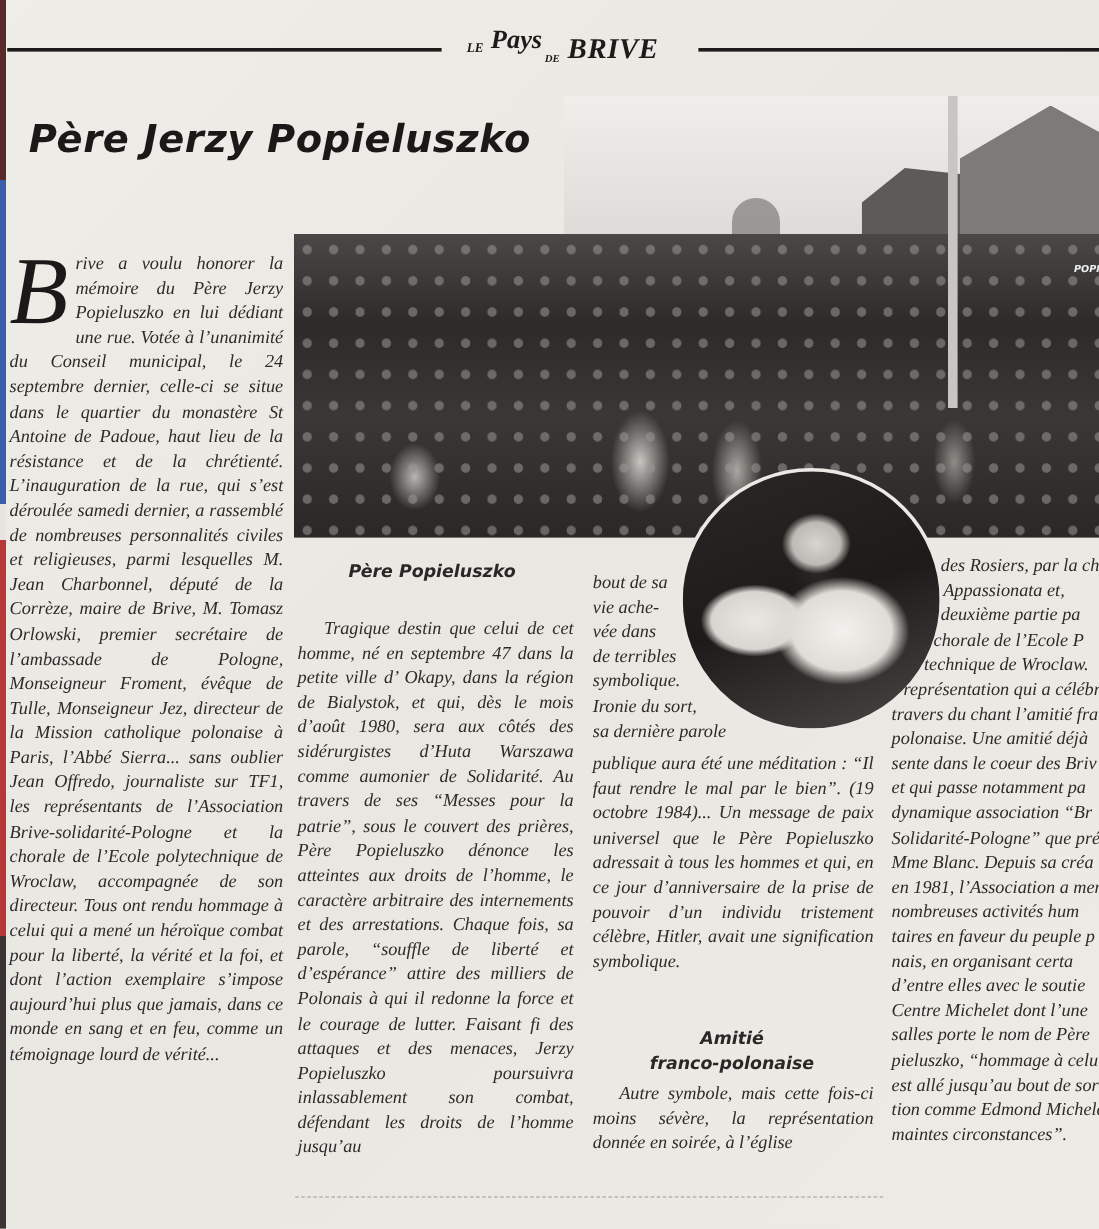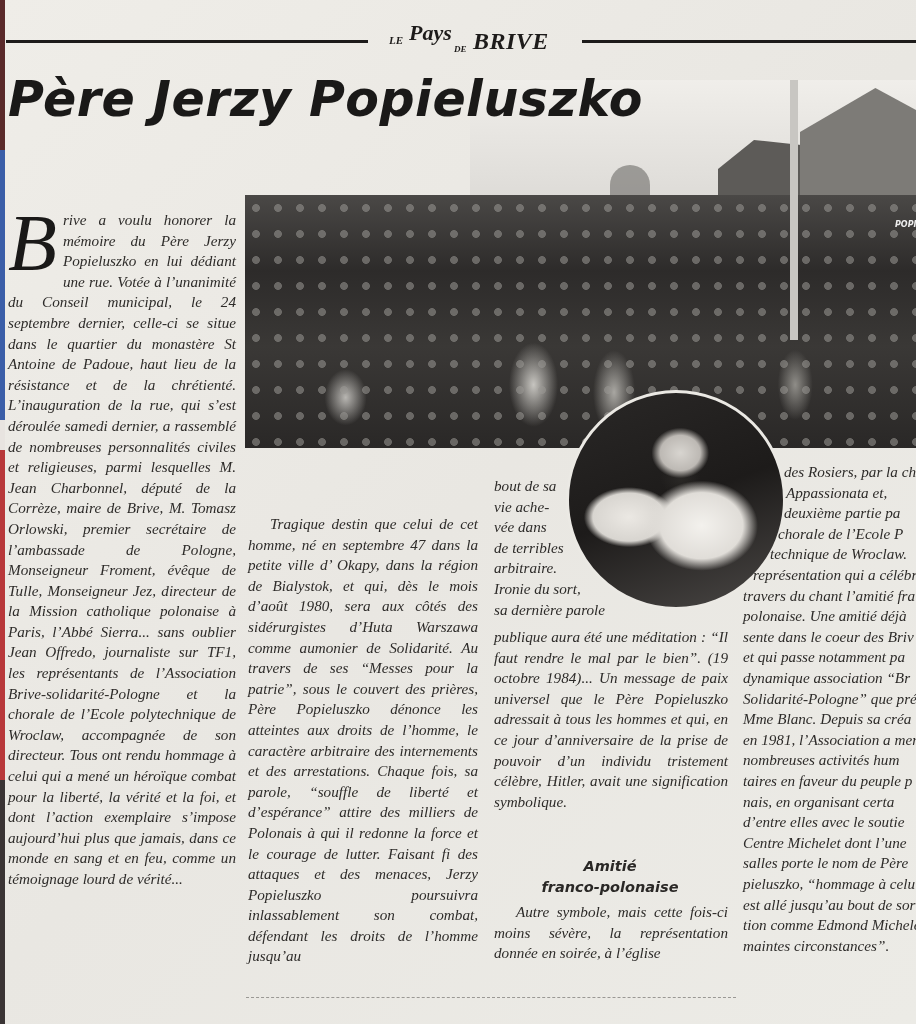--- a/index.html
+++ b/index.html
@@ -24,23 +24,23 @@
   .masthead-rule.left { left: 6px; width: 362px; }
   .masthead-rule.right { left: 582px; width: 334px; }
   .masthead { position: absolute; left: 385px; top: 20px; width: 190px; height: 40px;
     font-family: "Liberation Serif", serif; font-weight: bold; color: #1d1b1a; }
   .masthead .le { position: absolute; left: 4px; top: 14px; font-size: 11px; }
   .masthead .pays { position: absolute; left: 24px; top: 0px; font-size: 22px; }
   .masthead .de { position: absolute; left: 69px; top: 24px; font-size: 9px; }
   .masthead .brive { position: absolute; left: 88px; top: 8px; font-size: 24px; letter-spacing: 0.5px; }
 
   
-  .headline { position: absolute; left: 8px; top: 70px; margin: 0;
+  .headline { position: absolute; left: 8px; top: 70px; margin: 16px;
     font-family: "DejaVu Sans", sans-serif; font-weight: bold;
-    font-size: 49px; line-height: 60px; color: #1a1918; letter-spacing: 0.5px; }
+    font-size: 32px; line-height: 60px; color: #1a1918; letter-spacing: 0.5px; }
 
   
   .photo-crowd { position: absolute; left: 245px; top: 195px; width: 671px; height: 253px;
     background:
       radial-gradient(ellipse 30px 40px at 15% 80%, #b8b6b2 0%, transparent 70%),
       radial-gradient(ellipse 35px 60px at 43% 75%, #c7c5c0 0%, transparent 70%),
       radial-gradient(ellipse 30px 60px at 55% 78%, #a9a7a2 0%, transparent 70%),
       radial-gradient(ellipse 25px 50px at 82% 75%, #8f8d88 0%, transparent 70%),
       linear-gradient(180deg, #4a4846 0%, #2d2b2a 30%, #3a3836 60%, #2a2827 100%);
     overflow: hidden; }
@@ -131,30 +131,31 @@
   <div class="pole"></div>
   <div class="sign-text">POPIE</div>
 
   <div class="photo-circle"></div>
 
   <div class="col col1">
     <span class="dropcap">B</span>
     <p class="lead">rive a voulu honorer la mémoire du Père Jerzy Popieluszko en lui dédiant une rue. Votée à l’unanimité du Conseil municipal, le 24 septembre dernier, celle-ci se situe dans le quartier du monastère St Antoine de Padoue, haut lieu de la résistance et de la chrétienté. L’inauguration de la rue, qui s’est déroulée samedi dernier, a rassemblé de nombreuses personnalités civiles et religieuses, parmi lesquelles M. Jean Charbonnel, député de la Corrèze, maire de Brive, M. Tomasz Orlowski, premier secrétaire de l’ambassade de Pologne, Monseigneur Froment, évêque de Tulle, Monseigneur Jez, directeur de la Mission catholique polonaise à Paris, l’Abbé Sierra... sans oublier Jean Offredo, journaliste sur TF1, les représentants de l’Association Brive-solidarité-Pologne et la chorale de l’Ecole polytechnique de Wroclaw, accompagnée de son directeur. Tous ont rendu hommage à celui qui a mené un héroïque combat pour la liberté, la vérité et la foi, et dont l’action exemplaire s’impose aujourd’hui plus que jamais, dans ce monde en sang et en feu, comme un témoignage lourd de vérité...</p>
   </div>
 
+  <div class="subhead sub1">Père Popieluszko</div>
   <div class="col col2">
     <p class="indent">Tragique destin que celui de cet homme, né en septembre 47 dans la petite ville d’ Okapy, dans la région de Bialystok, et qui, dès le mois d’août 1980, sera aux côtés des sidérurgistes d’Huta Warszawa comme aumonier de Solidarité. Au travers de ses “Messes pour la patrie”, sous le couvert des prières, Père Popieluszko dénonce les atteintes aux droits de l’homme, le caractère arbitraire des internements et des arrestations. Chaque fois, sa parole, “souffle de liberté et d’espérance” attire des milliers de Polonais à qui il redonne la force et le courage de lutter. Faisant fi des attaques et des menaces, Jerzy Popieluszko poursuivra inlassablement son combat, défendant les droits de l’homme jusqu’au</p>
   </div>
 
   <div class="col col3a">
     <p>bout de sa</p>
     <p>vie ache-</p>
     <p>vée dans</p>
     <p>de terribles</p>
-    <p>arbitraire.</p>
+    <p>symbolique.</p>
     <p style="white-space:nowrap">Ironie du sort,</p>
     <p style="white-space:nowrap">sa dernière parole</p>
   </div>
   <div class="col col3b">
     <p>publique aura été une méditation : “Il faut rendre le mal par le bien”. (19 octobre 1984)... Un message de paix universel que le Père Popieluszko adressait à tous les hommes et qui, en ce jour d’anniversaire de la prise de pouvoir d’un individu tristement célèbre, Hitler, avait une signification symbolique.</p>
   </div>
   <div class="subhead sub2">
     <span>Amitié</span><br>
     <span>franco-polonaise</span>
   </div>

